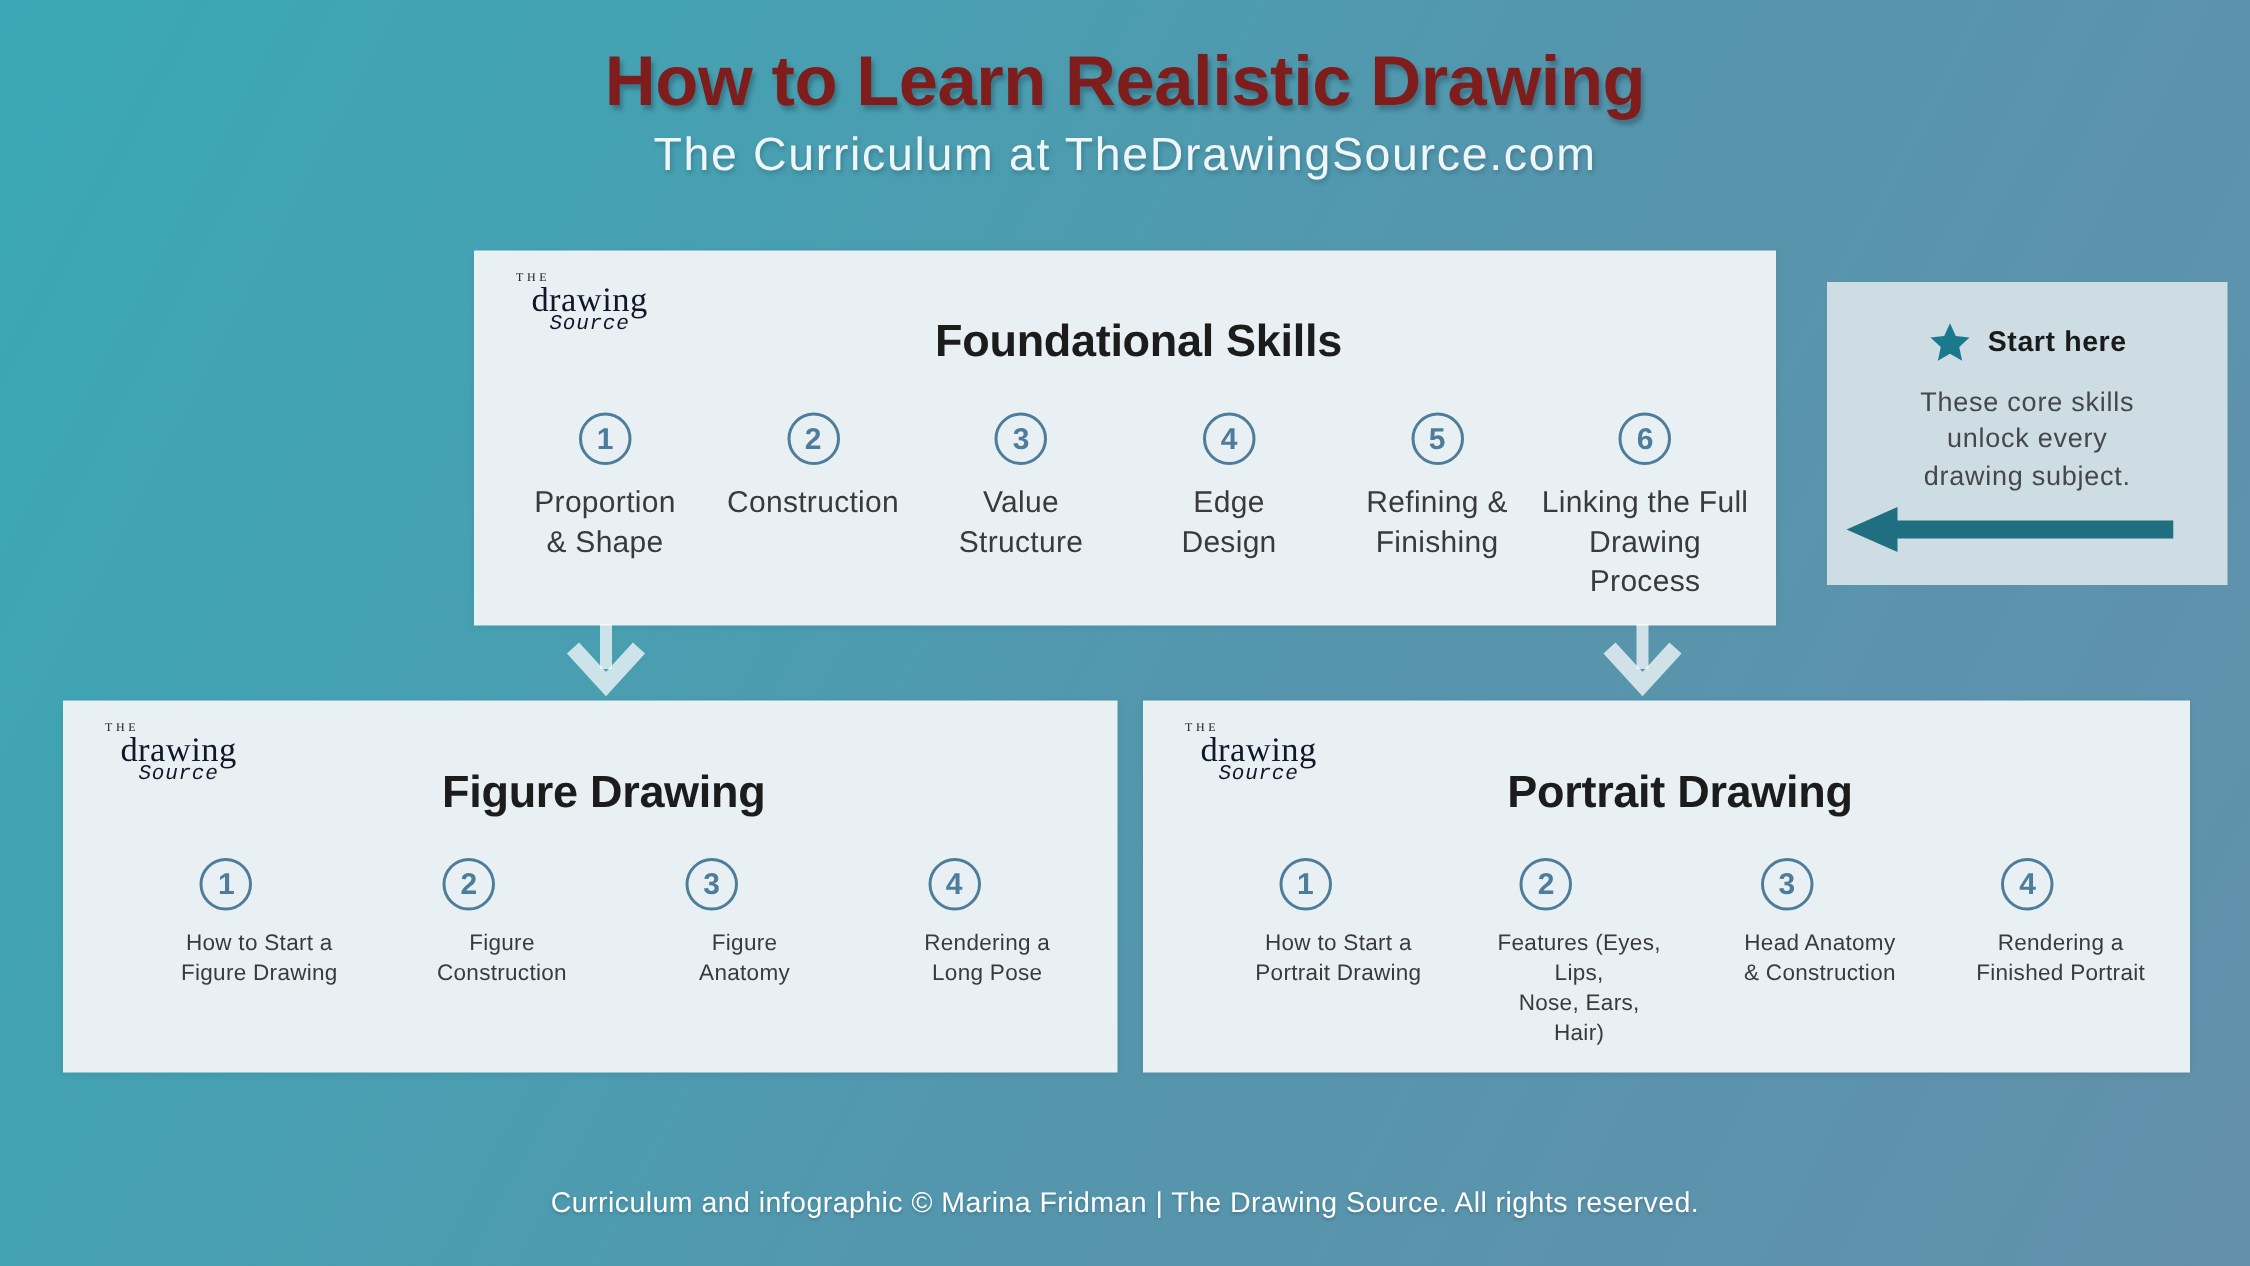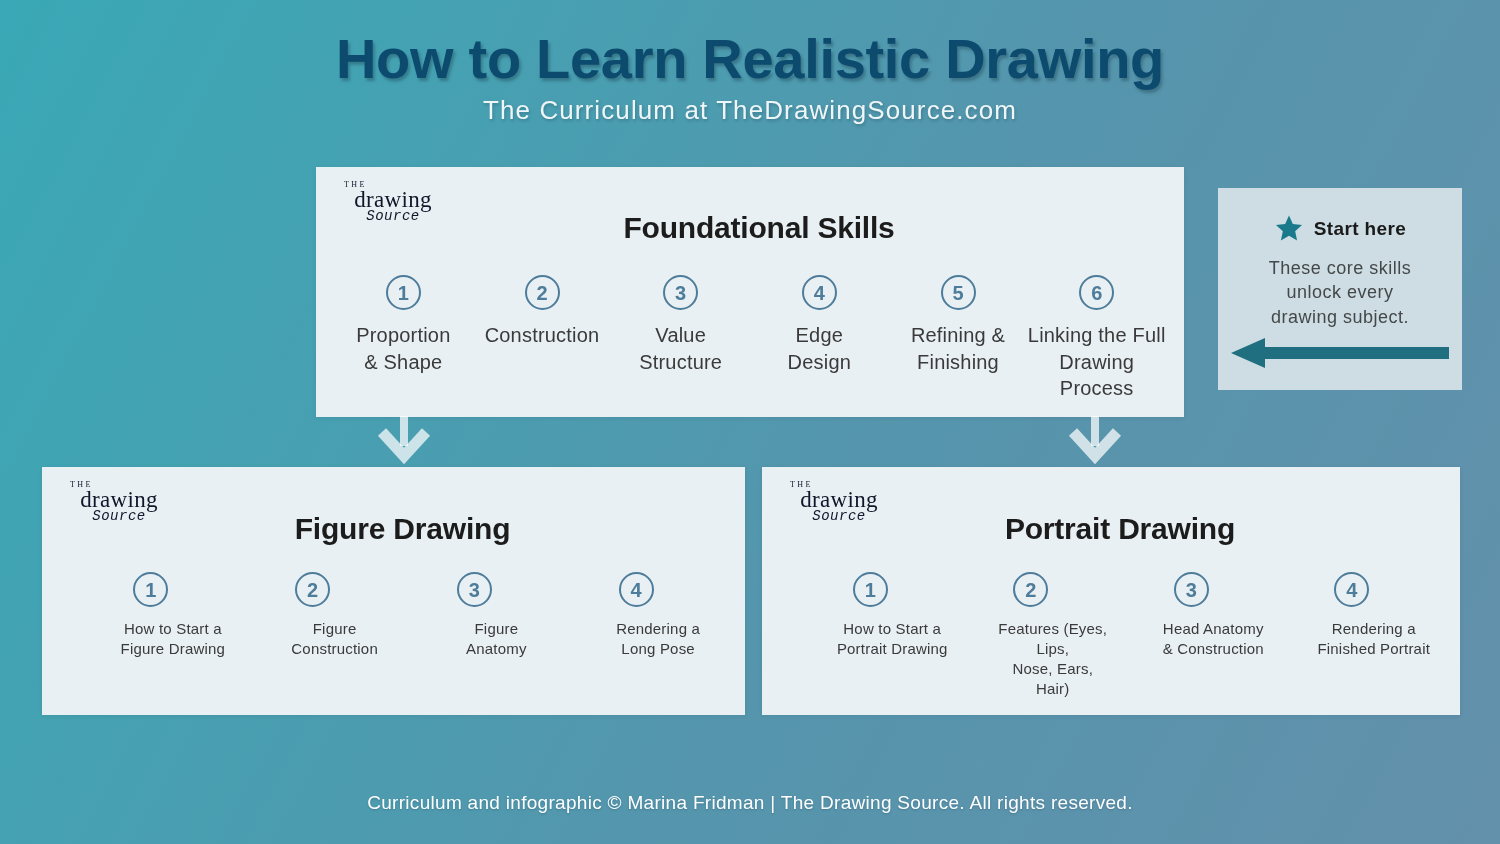--- a/index.html
+++ b/index.html
@@ -6,25 +6,25 @@
   html,body { width:1500px; height:844px; overflow:hidden; }
   body {
     font-family:"Liberation Sans", sans-serif;
     background: linear-gradient(118deg, #3aa8b6 0%, #44a2b2 22%, #5496ad 55%, #6390ab 100%);
     position:relative;
   }
 
   
   #header { position:absolute; left:0; top:26px; width:100%; text-align:center; }
   #main-title {
-    font-size:56px; font-weight:bold; color:#0c4a6e; letter-spacing:-0.3px;
+    font-size:47px; font-weight:bold; color:#7f1d1d; letter-spacing:-0.3px;
     text-shadow: 2px 3px 3px rgba(25,60,75,0.38);
   }
   #subtitle {
-    font-size:26px; color:#eef6f8; letter-spacing:1.1px; margin-top:4px;
+    font-size:31px; color:#eef6f8; letter-spacing:1.1px; margin-top:4px;
     text-shadow: 1px 2px 3px rgba(25,60,75,0.30);
   }
 
   
   .panel {
     position:absolute; background:#e9f0f3;
     box-shadow: 0 1px 4px rgba(20,60,80,0.10);
   }
   #panel-foundational { left:316px; top:167px; width:868px; height:250px; }
   #panel-figure       { left:42px;  top:467px; width:703px; height:248px; }
@@ -56,21 +56,21 @@
     line-height:1;
   }
   .step-label {
     margin-top:12px; text-align:center; color:#3a3a3a;
     font-size:20px; line-height:1.33; letter-spacing:0.2px; white-space:pre-line;
   }
   #panel-figure .step-label, #panel-portrait .step-label { font-size:15px;margin-left:44px; }
 
   
   #callout {
-    position:absolute; left:1218px; top:188px; width:244px; height:202px;
+    position:absolute; left:1218px; top:188px; width:267px; height:202px;
     background:#cdddE3;
   }
   #callout-head {
     display:flex; align-items:center; justify-content:center; gap:10px;
     margin-top:26px;
   }
   #start-star { width:30px; height:29px; flex:none; }
   #start-here-label { font-size:19px; font-weight:bold; color:#1a1a1a; letter-spacing:0.4px; }
   #callout-text {
     margin-top:13px; text-align:center; color:#44484a;

